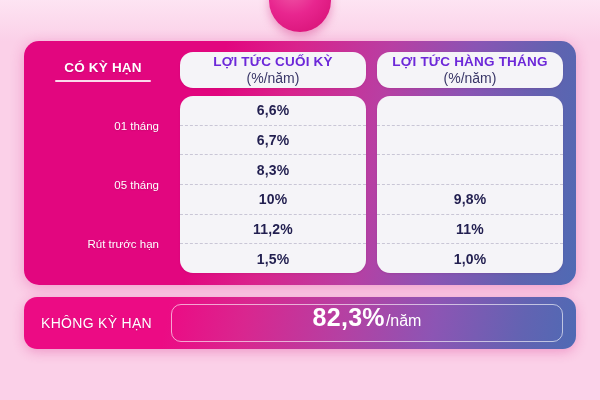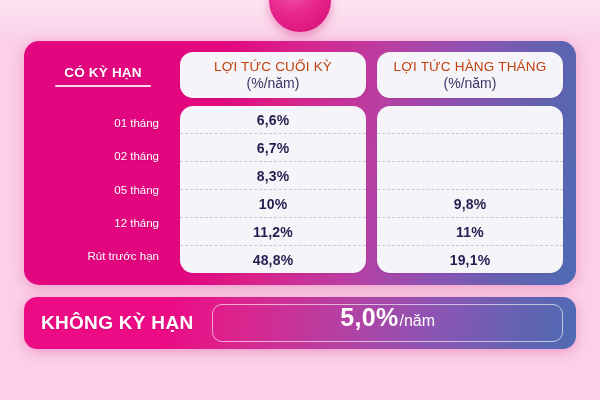--- a/index.html
+++ b/index.html
@@ -50,21 +50,21 @@
     box-sizing: border-box;
     padding: 11px 13px 12px 13px;
     display: flex;
     flex-direction: column;
   }
 
   
   .card-head {
     display: flex;
     align-items: stretch;
-    height: 46px;
+    height: 36px;
     flex: 0 0 auto;
   }
   .head-left {
     width: 132px;
     flex: 0 0 132px;
     display: flex;
     flex-direction: column;
     align-items: center;
     justify-content: center;
     padding-top: 2px;
@@ -89,23 +89,23 @@
     margin-left: 11px;
     background: #f5f4f8;
     border-radius: 13px;
     display: flex;
     flex-direction: column;
     align-items: center;
     justify-content: center;
     box-shadow: 0 1px 2px rgba(120,0,70,.12);
   }
   .head-col-title {
-    color: #c2410c;
+    color: #6d28d9;
     font-size: 13.5px;
-    font-weight: normal;
+    font-weight: bold;
     letter-spacing: .2px;
     white-space: nowrap;
   }
   .head-col-unit {
     color: #3a3768;
     font-size: 14px;
     margin-top: 1px;
   }
 
   
@@ -169,22 +169,22 @@
                 #ec0b84 0%, #ec0b84 26%, #d9268f 40%,
                 #b441a3 58%, #8c55b4 74%, #6263b2 90%, #4f6ab4 100%);
     box-shadow: 0 3px 12px rgba(214, 30, 130, .30);
     box-sizing: border-box;
     display: flex;
     align-items: center;
     padding: 0 13px 0 17px;
   }
   #no-term-label {
     color: #ffffff;
-    font-size: 19px;
-    font-weight: bold;
+    font-size: 14px;
+    font-weight: normal;
     letter-spacing: .3px;
     white-space: nowrap;
     text-shadow: 0 1px 1px rgba(130,0,70,.25);
   }
   #no-term-pill {
     flex: 1 1 auto;
     margin-left: 19px;
     height: 36px;
     border: 1px solid rgba(255,255,255,.62);
     border-radius: 10px;
@@ -228,46 +228,44 @@
     <div class="head-col">
       <div class="head-col-title">LỢI TỨC HÀNG THÁNG</div>
       <div class="head-col-unit">(%/năm)</div>
     </div>
   </div>
 
   <div class="card-body">
 
     <div class="body-left">
       <div class="row-label">01 tháng</div>
-      <div class="row-label">02 tháng</div>
       <div class="row-label">05 tháng</div>
-      <div class="row-label">12 tháng</div>
       <div class="row-label">Rút trước hạn</div>
     </div>
 
     <div class="body-col">
       <div class="cell first">6,6%</div>
       <div class="cell">6,7%</div>
       <div class="cell">8,3%</div>
       <div class="cell">10%</div>
       <div class="cell">11,2%</div>
-      <div class="cell">48,8%</div>
+      <div class="cell">1,5%</div>
     </div>
 
     <div class="body-col">
       <div class="cell first"></div>
       <div class="cell"></div>
       <div class="cell"></div>
       <div class="cell">9,8%</div>
       <div class="cell">11%</div>
-      <div class="cell">19,1%</div>
+      <div class="cell">1,0%</div>
     </div>
 
   </div>
 </div>
 
 <div id="no-term-bar">
   <div id="no-term-label">KHÔNG KỲ HẠN</div>
   <div id="no-term-pill">
-    <span id="no-term-rate">5,0%</span>
+    <span id="no-term-rate">82,3%</span>
     <span id="no-term-unit">/năm</span>
   </div>
 </div>
 
 </body></html>

